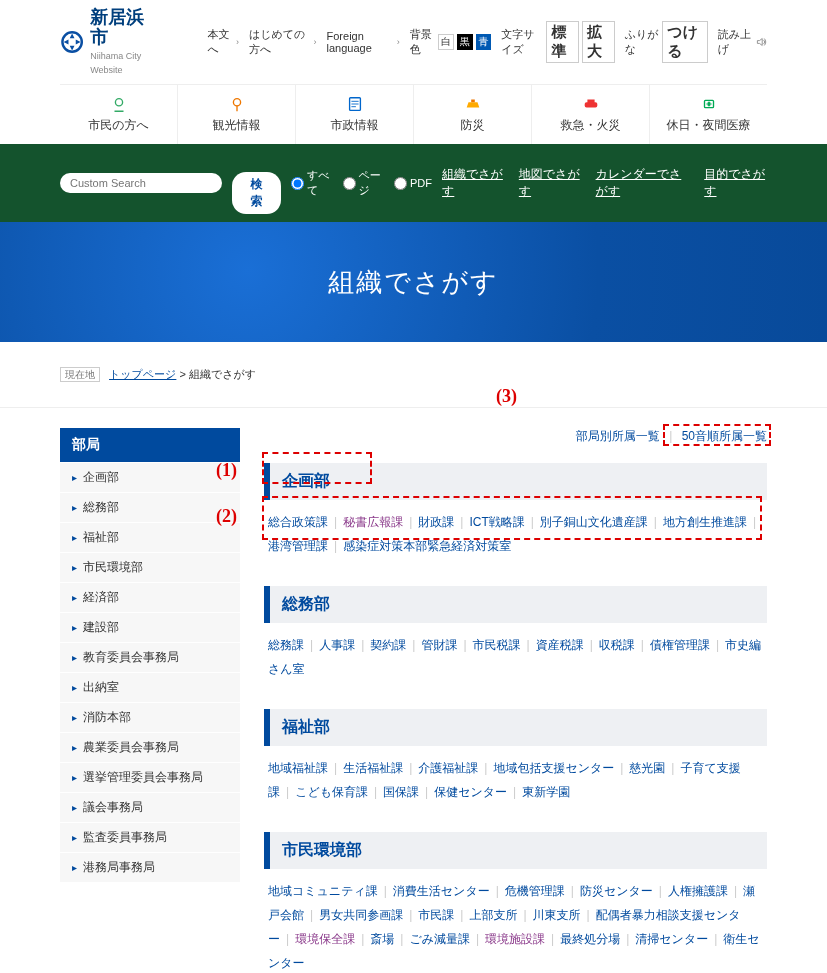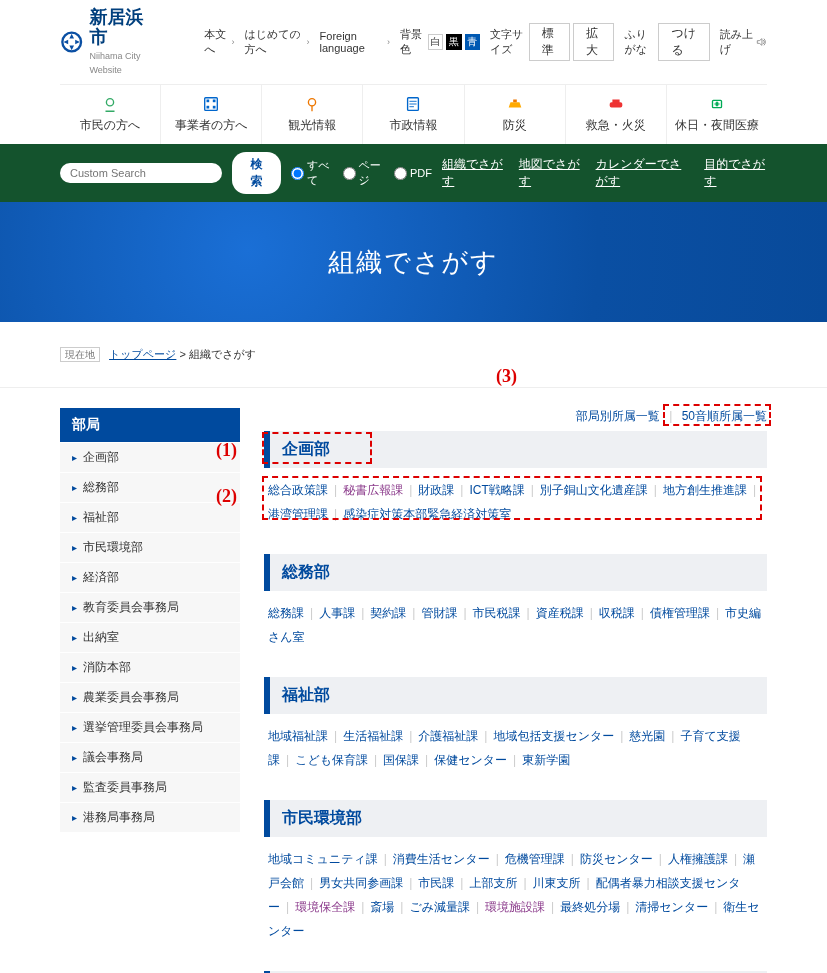--- a/index.html
+++ b/index.html
@@ -11,45 +11,45 @@
 .logo-text { line-height: 1.1; }
 .logo-jp { font-size: 18px; font-weight: bold; color: #003f7d; }
 .logo-en { font-size: 9px; color: #888; }
 .header-links { display: flex; align-items: center; gap: 10px; font-size: 11px; color: #333; }
 .header-links .group { display: flex; align-items: center; gap: 3px; }
 .header-links a { color: #333; text-decoration: none; }
 .chev { font-size: 9px; color: #888; }
 .color-box { width: 20px; height: 16px; display: inline-flex; align-items: center; justify-content: center; font-size: 10px; border: 1px solid #ccc; }
 .color-box.black { background:#000; color:#fff; border-color:#000; }
 .color-box.blue { background:#0059b3; color:#fff; border-color:#0059b3; }
-.txt-btn { border:1px solid #ccc; padding:1px 12px; font-size:12px; }
+.txt-btn { border:1px solid #ccc; padding:1px 4px; font-size:15px;font-weight:bold; }
 .global-nav { display:flex; border-top:1px solid #eee; margin-top:8px; }
 .global-nav .item { flex:1; text-align:center; padding:10px 0; border-right:1px solid #eee; font-size:12px; }
 .global-nav .item:last-child { border-right:none; }
 .global-nav .icon { display:block; margin:0 auto 4px; height:18px; }
 .search-bar { background:#14532d; padding:8px 60px; display:flex; align-items:center; gap:10px; color:#fff; }
 .search-input { background:#fff; border-radius:16px; padding:4px 10px; width:170px; font-size:11px; color:#888; border:none; }
-.search-btn { background:#fff; color:#004a9e; border:none; border-radius:14px; padding:4px 14px; font-size:12px; font-weight:bold; }
+.search-btn { background:#fff; color:#004a9e; border:none; border-radius:14px; padding:4px 14px; font-size:12px; font-weight:bold;margin-top:20px; }
 .radio-group { display:flex; gap:12px; font-size:11px; align-items:center; }
 .radio-group label { display:flex; gap:3px; align-items:center; }
 .search-links { margin-left:auto; display:flex; gap:14px; font-size:12px; }
 .search-links a { color:#fff; text-decoration:underline; }
 .hero { background: radial-gradient(circle at 30% 40%, #1a6fd6 0%, #0a4fa3 60%, #084a9a 100%); height:120px; display:flex; align-items:center; justify-content:center; }
 .hero h1 { color:#fff; font-size:26px; font-weight:normal; letter-spacing:2px; }
 .breadcrumb-wrap { border-bottom:1px solid #eee; padding:25px 60px; font-size:11px; }
 .bc-label { border:1px solid #ccc; padding:1px 4px; font-size:10px; color:#777; margin-right:6px; }
 .breadcrumb-wrap a { color:#004a9e; text-decoration:underline; }
 .main { display:flex; padding:20px 60px 40px; gap:24px; align-items:flex-start; }
 .sidebar { width:180px; flex:none; }
 .sidebar-head { background:#004a9e; color:#fff; padding:8px 12px; font-weight:bold; font-size:14px; }
 .sidebar ul { list-style:none; background:#f7f7f7; }
 .sidebar li { padding:6px 12px; font-size:12px; color:#333; border-top:1px solid #fff; }
 .sidebar li::before { content:"▸"; color:#004a9e; margin-right:6px; font-size:10px; }
 .content { flex:1; position:relative; }
-.tabs { text-align:right; font-size:12px; margin-bottom:6px; }
+.tabs { text-align:right; font-size:12px; margin-bottom:18px; }
 .tabs a { color:#004a9e; text-decoration:none; }
 .tabs .sep { color:#ccc; margin:0 6px; }
 .dept-block { margin-bottom:18px; }
 .dept-head { background:#eef0f3; padding:8px 12px; border-left:6px solid #004a9e; font-size:16px; font-weight:bold; color:#004a9e; position:relative; }
 .dept-links { padding:10px 4px; font-size:12px; line-height:2; }
 .dept-links a { color:#004a9e; text-decoration:none; }
 .dept-links a.visited { color:#8b3a8b; }
 .dept-links .sep { color:#ccc; margin:0 6px; }
 .annot { position:absolute; color:#d00; font-weight:bold; font-size:18px; font-family:serif; z-index:5; }
 .annot-box { border:2px dashed #d00; position:absolute; z-index:4; }
@@ -103,27 +103,20 @@
         <svg class="speaker-icon" viewBox="0 0 16 16">
             <path d="M2 6v4h3l4 3V3L5 6H2zm9 -1a4 4 0 010 6M12 3a7 7 0 010 10" fill="none" stroke="#888" stroke-width="1.3"></path>
           </svg>
       </span>
     </div>
   </div>
   <nav class="global-nav" id="global-nav">
       <a class="item"><svg class="icon" viewBox="0 0 20 20">
           <path d="M5 18h10M10 4a4 4 0 100 8 4 4 0 000-8z" stroke="#3a6" stroke-width="1.5" fill="none"></path>
         </svg><span>市民の方へ</span></a>
-      <a class="item"><svg class="icon" viewBox="0 0 20 20">
-          <rect x="3" y="3" width="14" height="14" rx="1" fill="none" stroke="#06c" stroke-width="1.5"></rect>
-          <rect x="5" y="5" width="3" height="3" fill="#06c"></rect>
-          <rect x="12" y="5" width="3" height="3" fill="#06c"></rect>
-          <rect x="5" y="12" width="3" height="3" fill="#06c"></rect>
-          <rect x="12" y="12" width="3" height="3" fill="#06c"></rect>
-        </svg><span>事業者の方へ</span></a>
       <a class="item"><svg class="icon" viewBox="0 0 20 20">
           <circle cx="10" cy="8" r="4" fill="none" stroke="#e70" stroke-width="1.5"></circle>
           <path d="M10 12v6" stroke="#e70" stroke-width="1.5"></path>
         </svg><span>観光情報</span></a>
       <a class="item"><svg class="icon" viewBox="0 0 20 20">
           <rect x="4" y="3" width="12" height="14" rx="1" fill="none" stroke="#06c" stroke-width="1.5"></rect>
           <path d="M6 7h8M6 10h8M6 13h5" stroke="#06c"></path>
         </svg><span>市政情報</span></a>
       <a class="item"><svg class="icon" viewBox="0 0 20 20">
           <path d="M3 14h14l-2-6H5z" fill="#fa0"></path>
@@ -178,20 +171,21 @@
 
 <div class="main">
   <aside class="sidebar">
     <div class="sidebar-head">部局</div>
     <ul id="sidebar-list">
         <li>企画部</li>
         <li>総務部</li>
         <li>福祉部</li>
         <li>市民環境部</li>
         <li>経済部</li>
+        <li>建設部</li>
         <li>教育委員会事務局</li>
         <li>出納室</li>
         <li>消防本部</li>
         <li>農業委員会事務局</li>
         <li>選挙管理委員会事務局</li>
         <li>議会事務局</li>
         <li>監査委員事務局</li>
         <li>港務局事務局</li>
       </ul>
   </aside>

